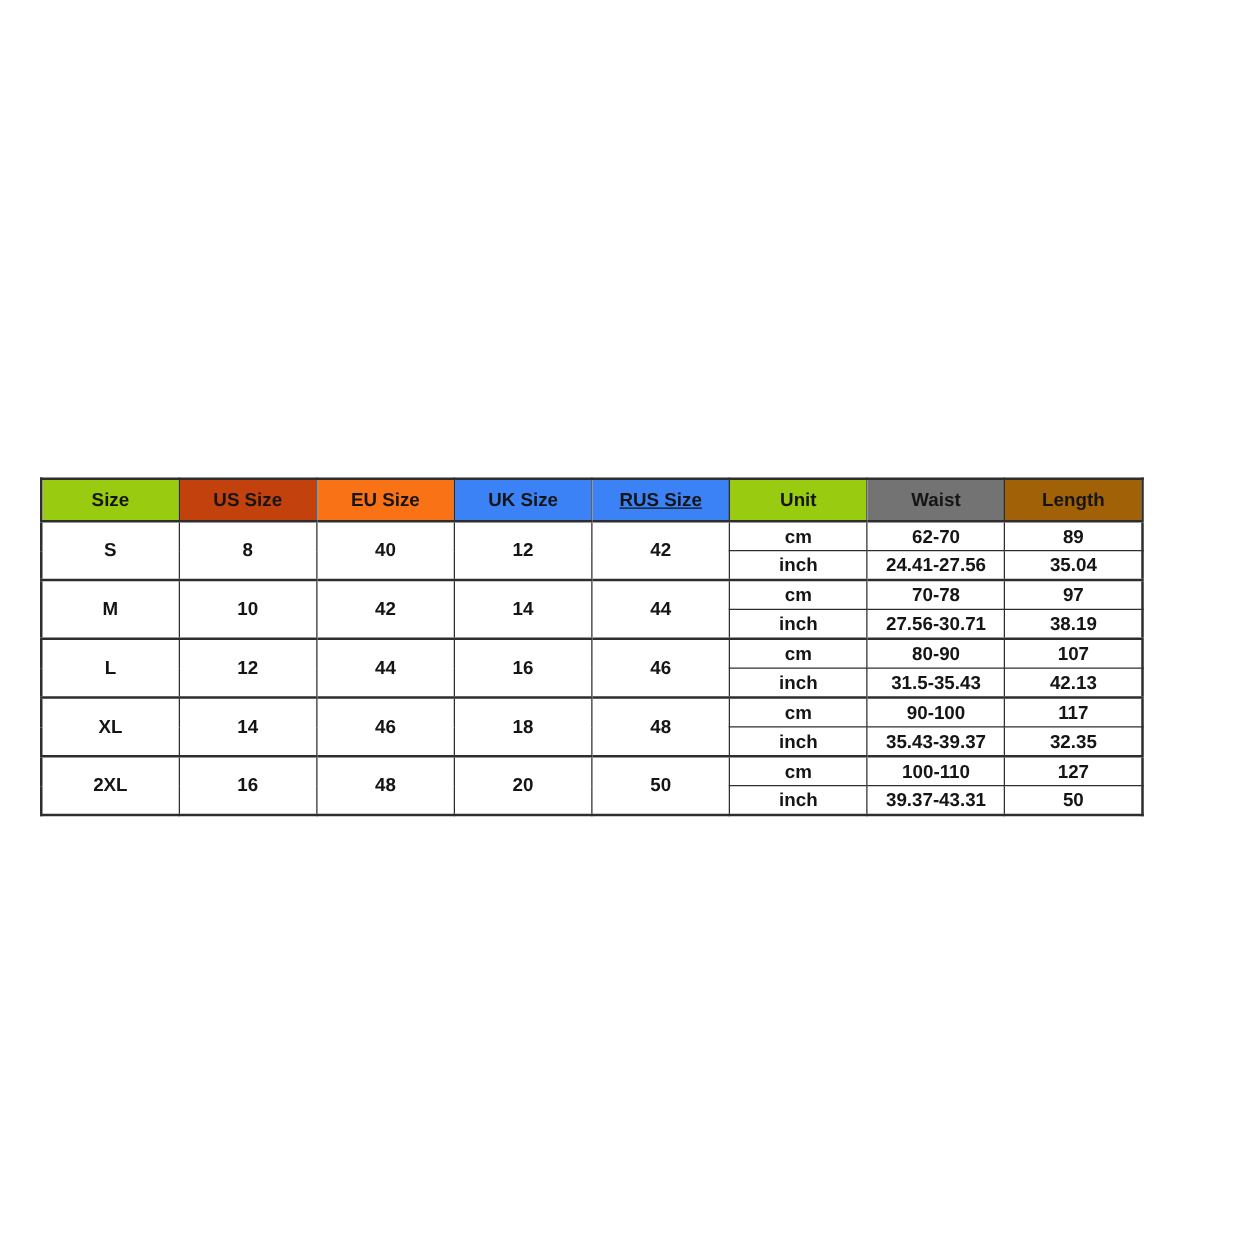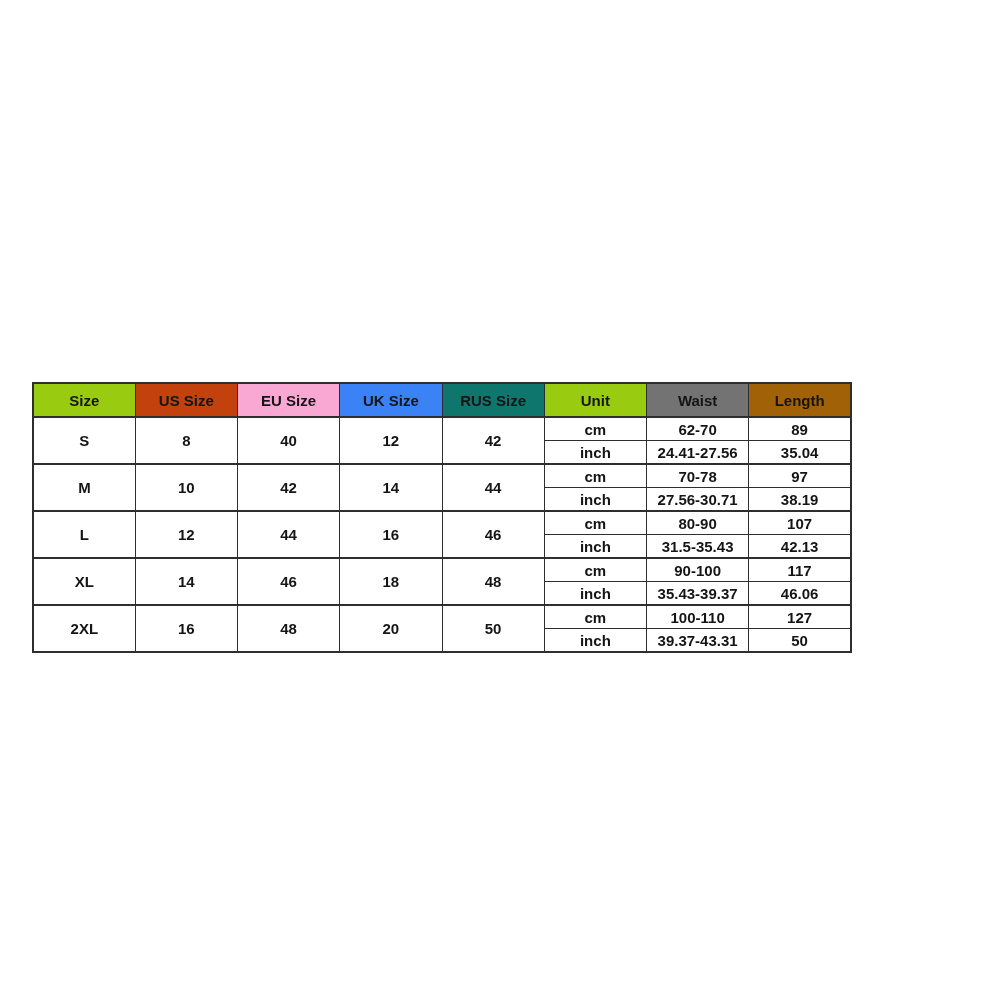--- a/index.html
+++ b/index.html
@@ -11,21 +11,21 @@
     width: 1000px;
     height: 1000px;
     position: relative;
     font-family: "Liberation Sans", sans-serif;
     overflow: hidden;
   }
   .chart-wrap {
     position: absolute;
     left: 32px;
     top: 382px;
-    width: 820px;
+    width: 883px;
   }
   table.size-chart {
     border-collapse: collapse;
     table-layout: fixed;
     width: 100%;
     border: 2px solid #2e2e2e;
   }
   table.size-chart th,
   table.size-chart td {
     border: 1px solid #2e2e2e;
@@ -69,23 +69,23 @@
         <col style="width:12.5%">
       <col style="width:12.5%">
         <col style="width:12.5%">
         <col style="width:12.5%">
         <col style="width:12.5%">
     </colgroup>
     <thead>
       <tr>
         <th style="background: rgb(153, 203, 16);">Size</th>
         <th style="background: #c2410c;">US Size</th>
-        <th style="background: #f9a8d4;">EU Size</th>
+        <th style="background: #f97316;">EU Size</th>
         <th style="background: #3b82f6;">UK Size</th>
-        <th style="background: #0f766e;">RUS Size</th>
+        <th style="background: #3b82f6; text-decoration: underline;">RUS Size</th>
         <th style="background: rgb(153, 203, 16);">Unit</th>
         <th style="background: #737373;">Waist</th>
         <th style="background: #a16207;">Length</th>
       </tr>
     </thead>
     <tbody>
         <tr class="row-cm">
           <td rowspan="2">S</td>
           <td rowspan="2">8</td>
           <td rowspan="2">40</td>
@@ -136,21 +136,21 @@
           <td rowspan="2">46</td>
           <td rowspan="2">18</td>
           <td rowspan="2">48</td>
           <td class="sub">cm</td>
           <td class="sub">90-100</td>
           <td class="sub">117</td>
         </tr>
         <tr class="row-inch">
           <td class="sub">inch</td>
           <td class="sub">35.43-39.37</td>
-          <td class="sub">46.06</td>
+          <td class="sub">32.35</td>
         </tr>
         <tr class="row-cm">
           <td rowspan="2">2XL</td>
           <td rowspan="2">16</td>
           <td rowspan="2">48</td>
           <td rowspan="2">20</td>
           <td rowspan="2">50</td>
           <td class="sub">cm</td>
           <td class="sub">100-110</td>
           <td class="sub">127</td>

